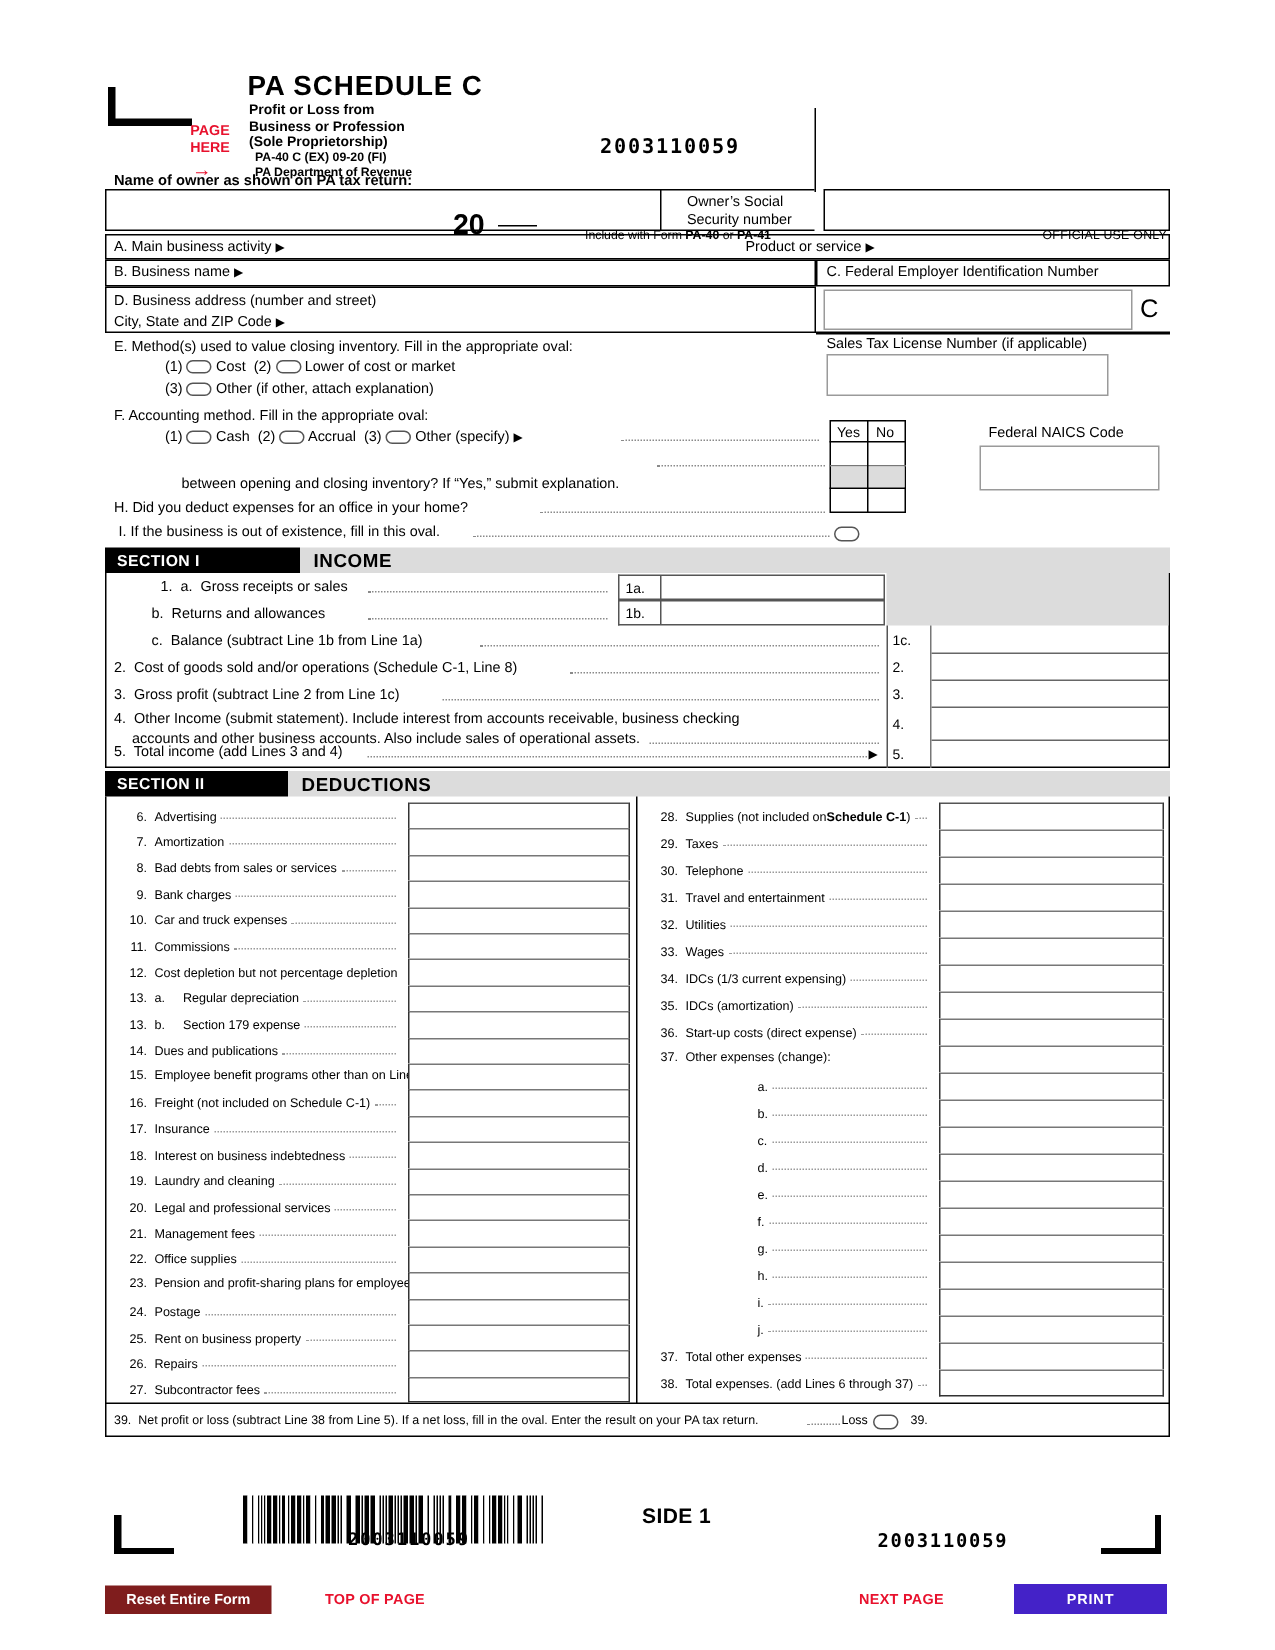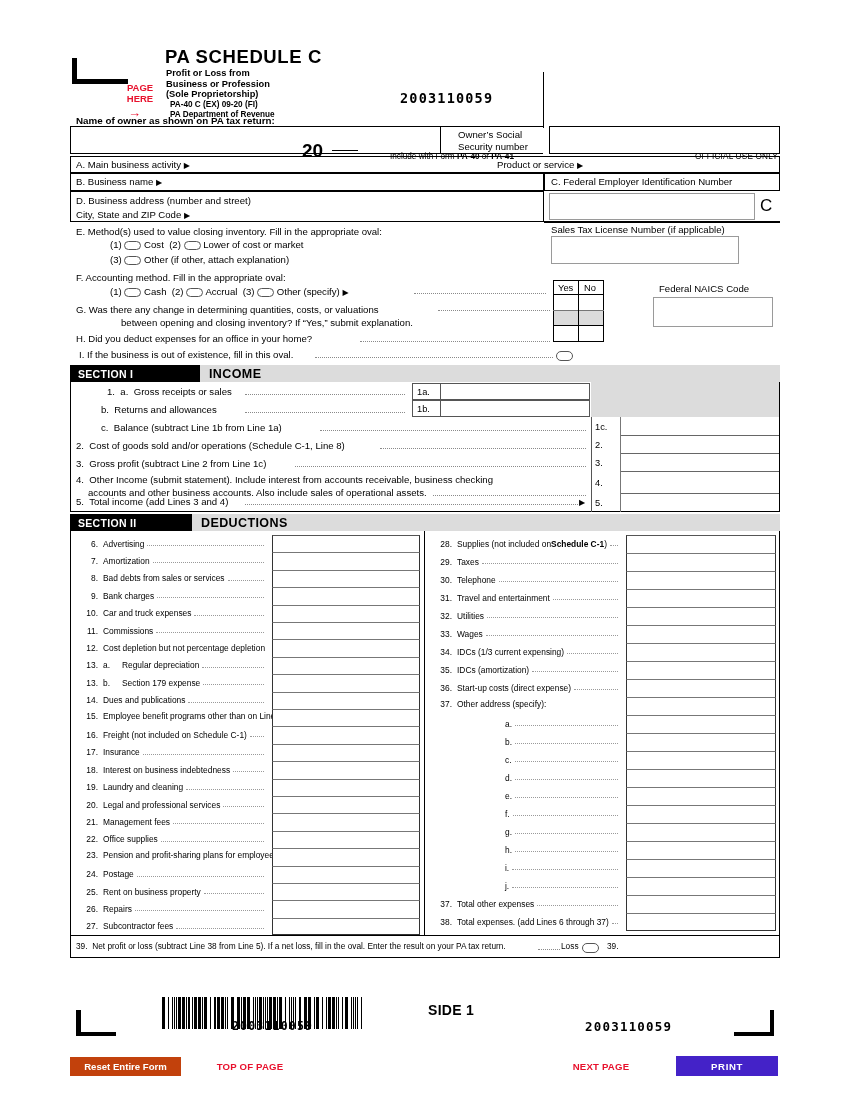--- a/index.html
+++ b/index.html
@@ -106,21 +106,21 @@
   .barcode{position:absolute;display:flex;align-items:flex-end;height:32px;}
   .barcode i{display:block;background:#000;height:32px;}
   .barlabel{position:absolute;font-size:11.5px;font-weight:bold;}
   .side1{position:absolute;font-size:14px;font-weight:bold;letter-spacing:.3px;}
   .barnum-bot{position:absolute;font-size:12.5px;font-weight:bold;}
 
   .btn{
     position:absolute;box-sizing:border-box;font-size:9.6px;font-weight:bold;
     display:flex;align-items:center;justify-content:center;cursor:pointer;
   }
-  .btn-red{background:#c2410c;color:#fff;}
+  .btn-red{background:#7f1d1d;color:#fff;}
   .btn-blue{background:#4422c8;color:#fff;letter-spacing:.6px;}
   .btn-link{color:#e8112d;background:transparent;letter-spacing:.2px;}
 </style>
 </head>
 <body>
 
 <div class="page">
 
 
   <div class="cmark" style="left:72px;top:58px;width:56px;height:26px;">
@@ -235,23 +235,20 @@
   <div class="lbl-sm" style="left:558px;top:282px;font-size:9.4px;">Yes</div>
   <div class="lbl-sm" style="left:584px;top:282px;font-size:9.4px;">No</div>
   <div class="bx" style="left:554px;top:296px;width:23px;height:13px;"></div>
   <div class="bx" style="left:580px;top:296px;width:23px;height:13px;"></div>
   <div class="bx" style="left:554px;top:327px;width:23px;height:14px;"></div>
   <div class="bx" style="left:580px;top:327px;width:23px;height:14px;"></div>
 
   <div class="lbl" style="left:659px;top:283px;">Federal NAICS Code</div>
   <div class="bx" style="left:653px;top:297px;width:120px;height:30px;border:1px solid #9a9a9a;"></div>
 
-  <div class="lbl" style="left:76px;top:302px;line-height:15px;">
-    <span>G.  Was there any change in determining quantities, costs, or valuations</span>
-  </div>
   <div class="bx" style="left:438px;top:310px;width:112px;border-bottom:1.6px dotted #8a8a8a;"></div>
   <div class="lbl" style="left:88px;top:317px;padding-left:33px;">between opening and closing inventory? If “Yes,” submit explanation.</div>
 
   <div class="lbl" style="left:76px;top:333px;">H.  Did you deduct expenses for an office in your home?</div>
   <div class="bx" style="left:360px;top:341px;width:190px;border-bottom:1.6px dotted #8a8a8a;"></div>
 
   <div class="lbl" style="left:79px;top:349px;">I.  If the business is out of existence, fill in this oval.</div>
   <div class="bx" style="left:315px;top:357px;width:238px;border-bottom:1.6px dotted #8a8a8a;"></div>
   <span class="oval" style="position:absolute;left:556px;top:351px;"></span>
 
@@ -527,21 +524,21 @@
       </div>
       <div class="amtbox" style="left: 626px; top: 661px; width: 150px; height: 18px; border-top: 1px solid rgb(119, 119, 119); border-left: 1.2px solid rgb(51, 51, 51); border-right: 1.2px solid rgb(51, 51, 51);"></div>
       <div class="ded" style="left: 432px; top: 681px; width: 188px;">
         <span class="n">36.</span>
         <span class="t">Start-up costs (direct expense)</span>
         <span class="d"></span>
       </div>
       <div class="amtbox" style="left: 626px; top: 679px; width: 150px; height: 18px; border-top: 1px solid rgb(119, 119, 119); border-left: 1.2px solid rgb(51, 51, 51); border-right: 1.2px solid rgb(51, 51, 51);"></div>
       <div class="ded" style="left: 432px; top: 699px; width: 188px;">
         <span class="n">37.</span>
-        <span class="t">Other address (specify):</span>
+        <span class="t">Other expenses (change):</span>
       </div>
       <div class="amtbox" style="left: 626px; top: 697px; width: 150px; height: 18px; border-top: 1px solid rgb(119, 119, 119); border-left: 1.2px solid rgb(51, 51, 51); border-right: 1.2px solid rgb(51, 51, 51);"></div>
       <div class="ded" style="left: 432px; top: 717px; width: 188px;">
         <span class="n"></span>
         <span class="t" style="padding-right: 0px; padding-left: 48px;">a.</span>
         <span class="d"></span>
       </div>
       <div class="amtbox" style="left: 626px; top: 715px; width: 150px; height: 18px; border-top: 1px solid rgb(119, 119, 119); border-left: 1.2px solid rgb(51, 51, 51); border-right: 1.2px solid rgb(51, 51, 51);"></div>
       <div class="ded" style="left: 432px; top: 735px; width: 188px;">
         <span class="n"></span>

